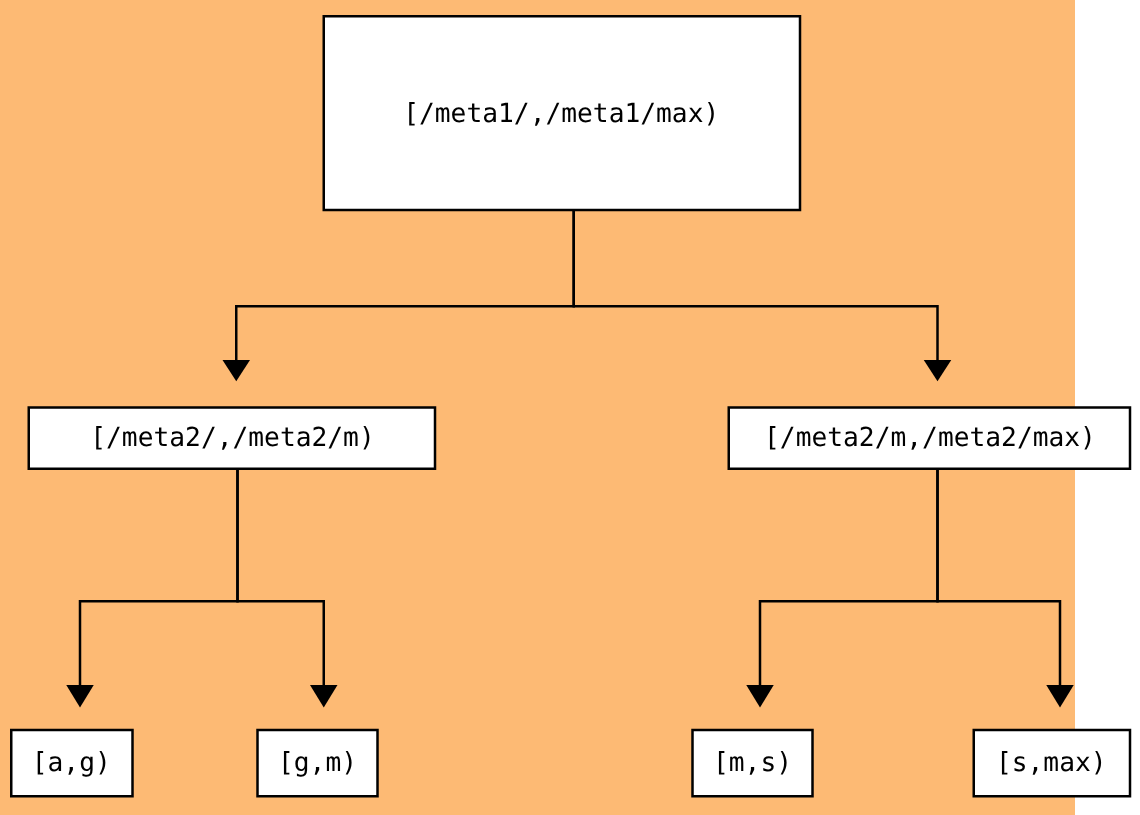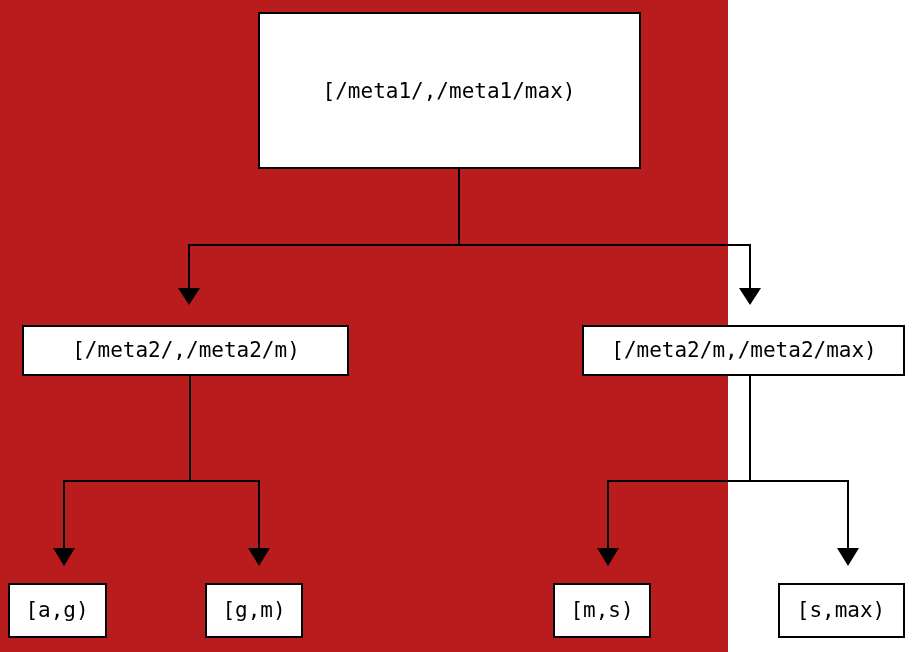--- a/index.html
+++ b/index.html
@@ -9,23 +9,23 @@
     background: #ffffff;
   }
   body {
     width: 912px;
     height: 652px;
     overflow: hidden;
     font-family: "DejaVu Sans Mono", "Liberation Mono", monospace;
   }
   #diagram-root {
     position: relative;
-    width: 728px;
+    width: 860px;
     height: 652px;
-    background: #b91c1c;
+    background: #fdba74;
     text-decoration: underline;
   }
   svg.tree-canvas {
     display: block;
     width: 912px;
     height: 652px;
   }
   .node-box {
     fill: #ffffff;
     stroke: #000000;

